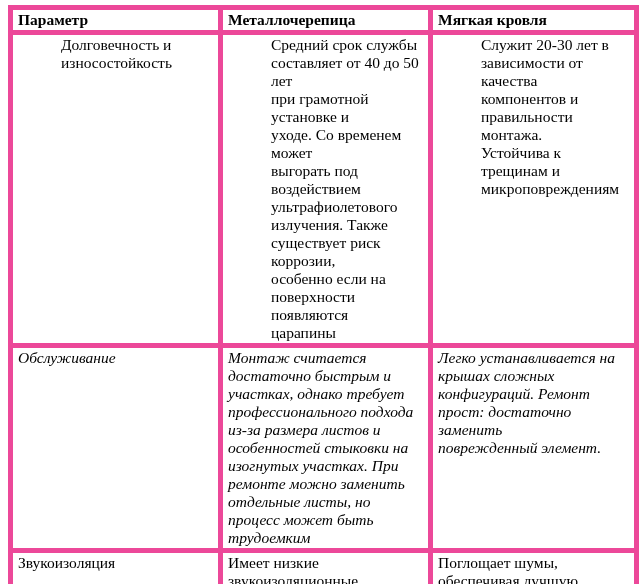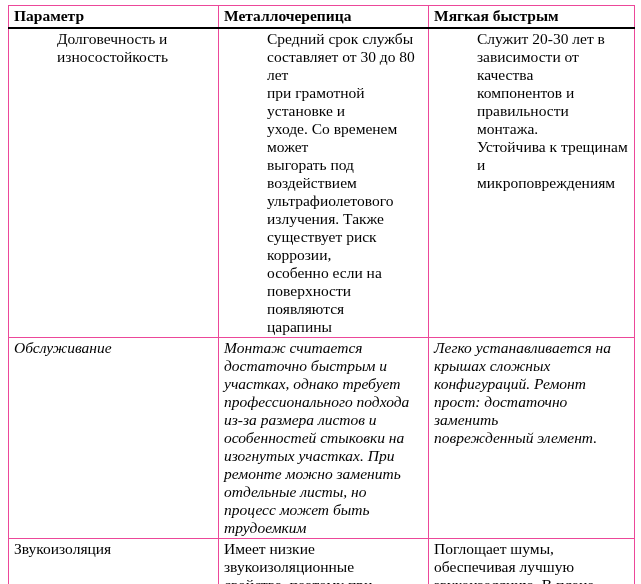--- a/index.html
+++ b/index.html
@@ -19,21 +19,21 @@
   }
   table.cmp {
     position: absolute;
     left: 8px;
     top: 5px;
     width: 626px;
     border-collapse: collapse;
     table-layout: fixed;
   }
   table.cmp td, table.cmp th {
-    border: 1px solid #ec4899;
+    border: 5px solid #ec4899;
     vertical-align: top;
     text-align: left;
     padding: 1px 5px 1px 5px;
     font-size: 15.5px;
     line-height: 18px;
     overflow: hidden;
   }
   table.cmp th {
     font-weight: bold;
     border-bottom: 2px solid #000000;
@@ -54,27 +54,27 @@
   <table class="cmp">
     <colgroup>
       <col style="width:210px">
       <col style="width:210px">
       <col style="width:206px">
     </colgroup>
     <tbody>
         <tr class="row-header">
       <th>Параметр</th>
       <th>Металлочерепица</th>
-      <th>Мягкая быстрым</th>
+      <th>Мягкая кровля</th>
     </tr>
     <tr class="row-1">
       <td class="cell-text">Долговечность и
 износостойкость</td>
       <td class="cell-text">Средний срок службы
-составляет от 30 до 80 лет
+составляет от 40 до 50 лет
 при грамотной установке и
 уходе. Со временем может
 выгорать под воздействием
 ультрафиолетового
 излучения. Также
 существует риск коррозии,
 особенно если на
 поверхности появляются
 царапины</td>
       <td class="cell-text">Служит 20-30 лет в

